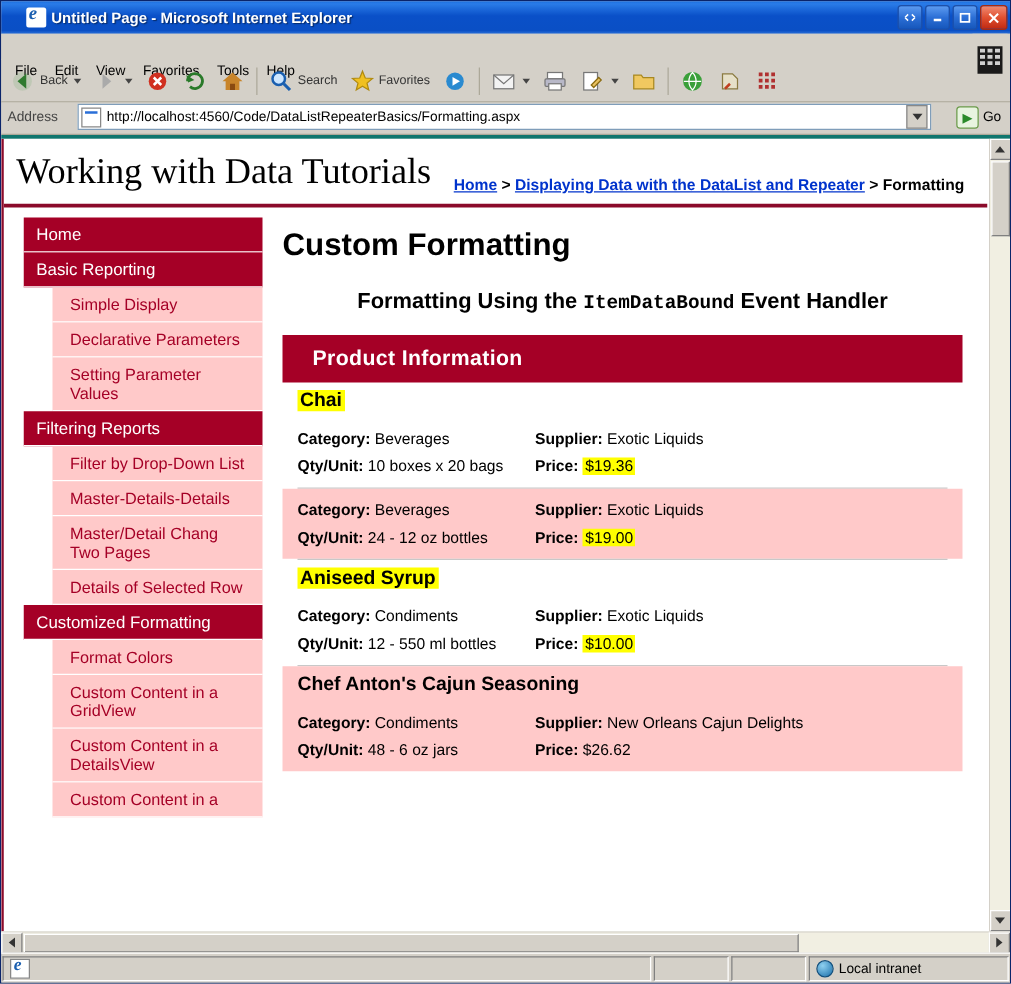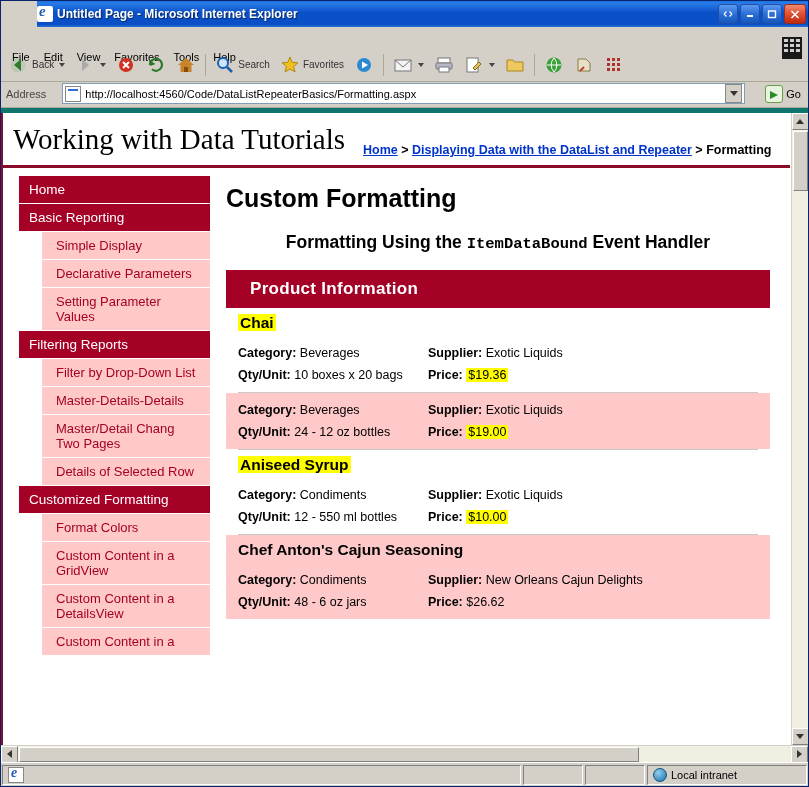--- a/index.html
+++ b/index.html
@@ -14,23 +14,22 @@
     width: 809px; height: 787px;
     border: 1px solid #0a246a;
     background: #d4d0c8;
     display: flex; flex-direction: column;
   }
   
   .titlebar {
     height: 26px;
     background: linear-gradient(to bottom, #1c6fe0 0%, #2a7ce8 8%, #0a50c8 45%, #0a4fc5 90%, #2a6fd8 100%);
     display: flex; align-items: center;
-    padding: 0 2px 0 0;
+    padding: 0 2px 0 20px;
     color: #fff;
-    margin-left: 36px;
   }
   .titlebar .ie-icon {
     width: 16px; height: 16px; margin-right: 4px;
     background: #fff;
     border-radius: 2px;
     position: relative;
     overflow: hidden;
     flex: 0 0 auto;
   }
   .titlebar .ie-icon:before {
@@ -148,21 +147,21 @@
   }
   .go-arrow:after {
     content:""; position:absolute; left:4px; top:5px;
     width:0;height:0;border-top:4px solid transparent;border-bottom:4px solid transparent;
     border-left:8px solid #2a8a2a;
   }
   
   .viewport {
     flex: 1 1 auto;
     background: #fff;
-    border-top: 5px solid #0f766e;
+    border-top: 3px solid #0f766e;
     display: flex;
     overflow: hidden;
     position: relative;
   }
   .page {
     flex: 1 1 auto;
     overflow: hidden;
     position: relative;
     background: #fff;
     border-left: 2px solid #8b0a2a;

